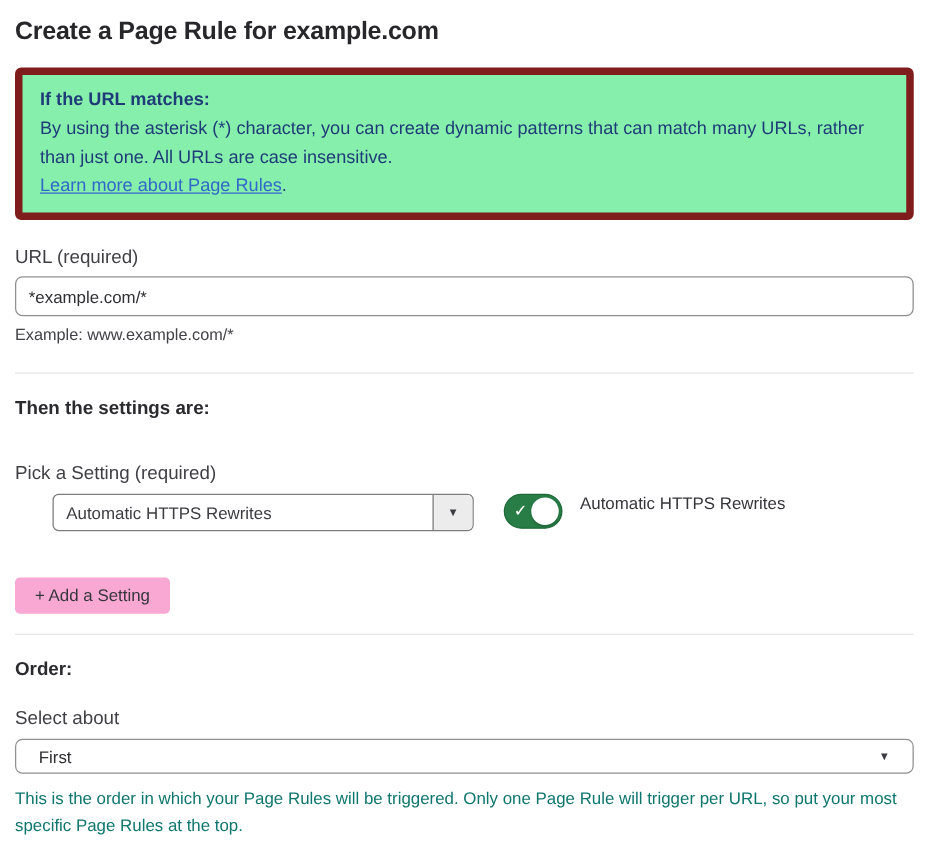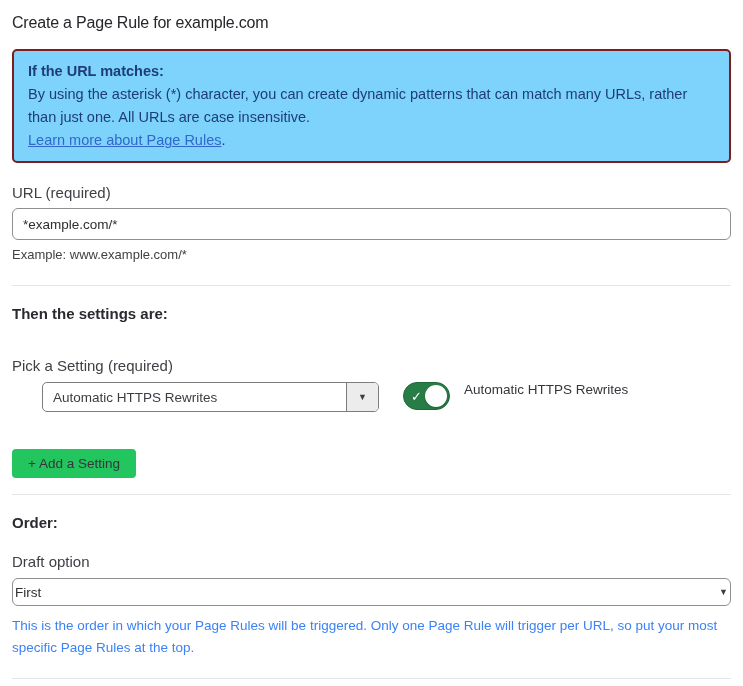--- a/index.html
+++ b/index.html
@@ -8,30 +8,30 @@
     width: 743px;
     height: 686px;
     font-family: "Liberation Sans", "DejaVu Sans", sans-serif;
     color: #36363b;
     overflow: hidden;
   }
   .container { padding: 0 12px; }
 
   .page-title {
     margin-top: 14px;
-    font-size: 16px;
-    font-weight: normal;
+    font-size: 20px;
+    font-weight: bold;
     color: #26262b;
     letter-spacing: -0.2px;
   }
 
   .info-box {
     margin-top: 17px;
-    background: #7dd3fc;
-    border: 2px solid #7f1d1d;
+    background: #86efac;
+    border: 6px solid #7f1d1d;
     border-radius: 5px;
     padding: 9px 14px;
     font-size: 14.5px;
     line-height: 23px;
     color: #1e3c78;
   }
   .info-box .info-heading { font-weight: bold; }
   .info-box a.info-link {
     color: #3168c9;
     text-decoration: underline;
@@ -162,50 +162,50 @@
     justify-content: center;
     height: 29px;
     border: none;
     border-radius: 4px;
     font-family: "Liberation Sans", "DejaVu Sans", sans-serif;
     font-size: 13.5px;
     cursor: pointer;
     padding: 0 16px;
   }
   .btn-gray {
-    background: #22c55e;
+    background: #f9a8d4;
     color: #36363b;
   }
   .btn-blue {
     background: #0e6ff2;
     color: #ffffff;
   }
   .add-setting-btn { margin-top: 37px; }
 
   .order-select-label { margin-top: 22px; }
   .order-select {
     margin-top: 8px;
     width: 719px;
     height: 28px;
     border: 1px solid #8f8f8f;
     border-radius: 6px;
     background: #ffffff;
     display: flex;
     align-items: center;
     justify-content: space-between;
-    padding: 0 2px;
+    padding: 0 18px;
     font-size: 13.5px;
     color: #2e2e33;
     cursor: pointer;
   }
   .order-helper {
     margin-top: 9px;
     font-size: 13.5px;
     line-height: 22px;
-    color: #3b82f6;
+    color: #0f766e;
     width: 706px;
   }
 
   .footer-row {
     margin-top: 15px;
     display: flex;
     gap: 10px;
   }
 </style>
 </head>
@@ -244,21 +244,21 @@
     </div>
     <div class="toggle-label">Automatic HTTPS Rewrites</div>
   </div>
 
   <button class="btn btn-gray add-setting-btn">+ Add a Setting</button>
 
   <hr class="divider divider-2">
 
   <h2 class="section-heading order-heading">Order:</h2>
 
-  <div class="field-label order-select-label">Draft option</div>
+  <div class="field-label order-select-label">Select about</div>
 
   <div class="order-select">
     <span>First</span>
     <span class="arrow-glyph">▼</span>
   </div>
 
   <div class="order-helper">This is the order in which your Page Rules will be triggered. Only one Page Rule will trigger per URL, so put your most specific Page Rules at the top.</div>
 
   <hr class="divider divider-3">
 

